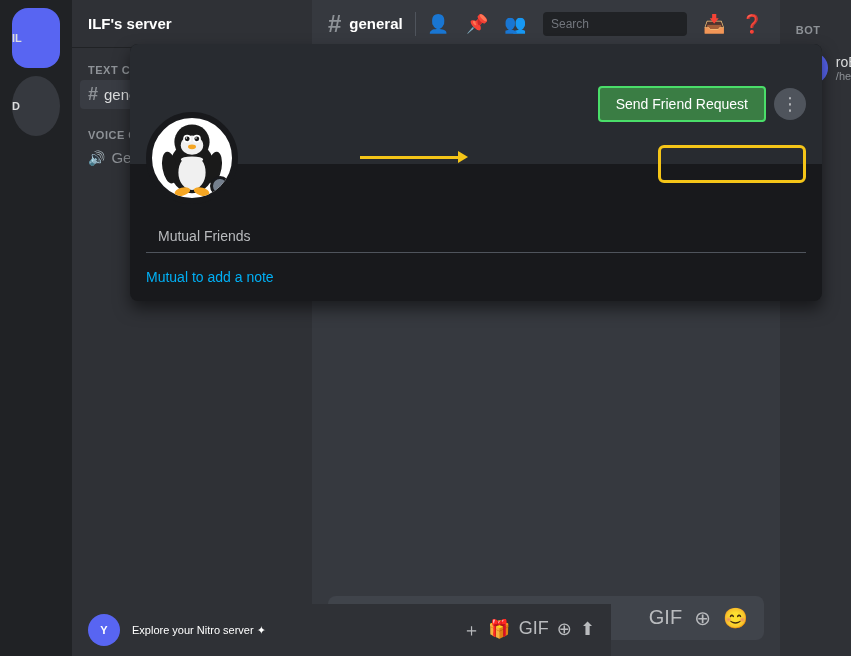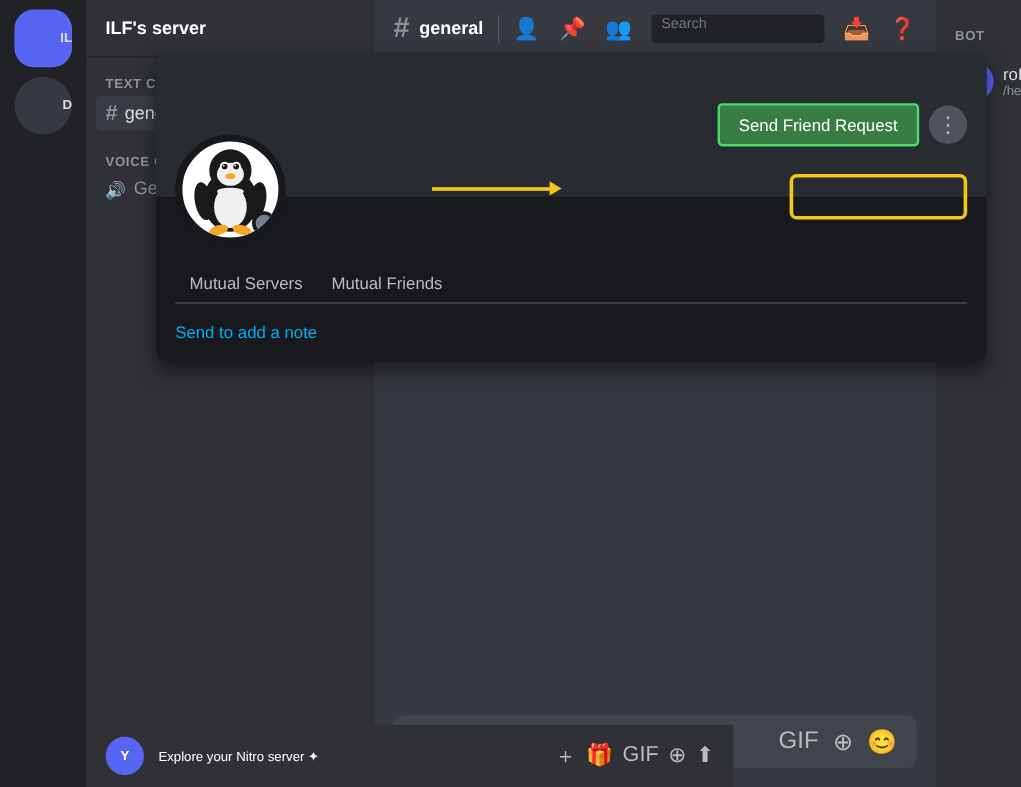--- a/index.html
+++ b/index.html
@@ -29,26 +29,26 @@
       display: flex;
       flex-direction: column;
       align-items: center;
       padding-top: 8px;
       gap: 8px;
       flex-shrink: 0;
     }
 
     .server-icon {
       width: 48px;
-      height: 48px;
+      height: 60px;
       border-radius: 50%;
       background: #36393f;
       display: flex;
       align-items: center;
-      justify-content: flex-end;
+      justify-content: flex-start;
       cursor: pointer;
     }
 
     .server-icon.active {
       border-radius: 16px;
       background: #5865f2;
     }
 
     .server-icon-text {
       color: #dcddde;
@@ -167,21 +167,21 @@
       cursor: pointer;
     }
 
     
     .search-bar {
       background: #202225;
       border-radius: 4px;
       width: 144px;
       height: 24px;
       display: flex;
-      align-items: flex-start;
+      align-items: center;
       padding: 0 8px;
       color: #72767d;
       font-size: 12px;
       cursor: pointer;
     }
 
     .chat-messages {
       flex: 1;
       padding: 16px;
       overflow: hidden;
@@ -657,26 +657,25 @@
     </div>
     <div class="popup-actions">
       <button class="send-friend-btn">Send Friend Request</button>
       <div class="more-options-btn">⋮</div>
     </div>
   </div>
 
   <div class="popup-body">
 
     <div class="popup-tabs">
-      <div class="popup-tab">Mutual Servers</div>
       <div class="popup-tab">Mutual Friends</div>
     </div>
 
 
-    <div class="popup-note-click">Send to add a note</div>
+    <div class="popup-note-click">Mutual to add a note</div>
   </div>
 </div>
 
 <div class="arrow-annotation">
   <div class="arrow-line"></div>
 </div>
 
 <div class="btn-highlight-box"></div>
 
 </body></html>

